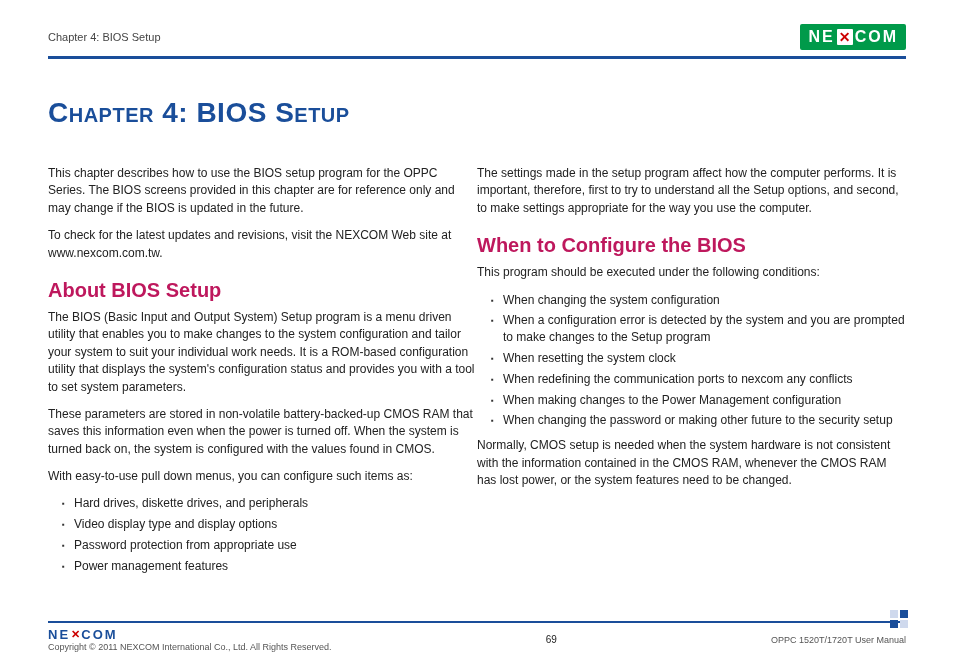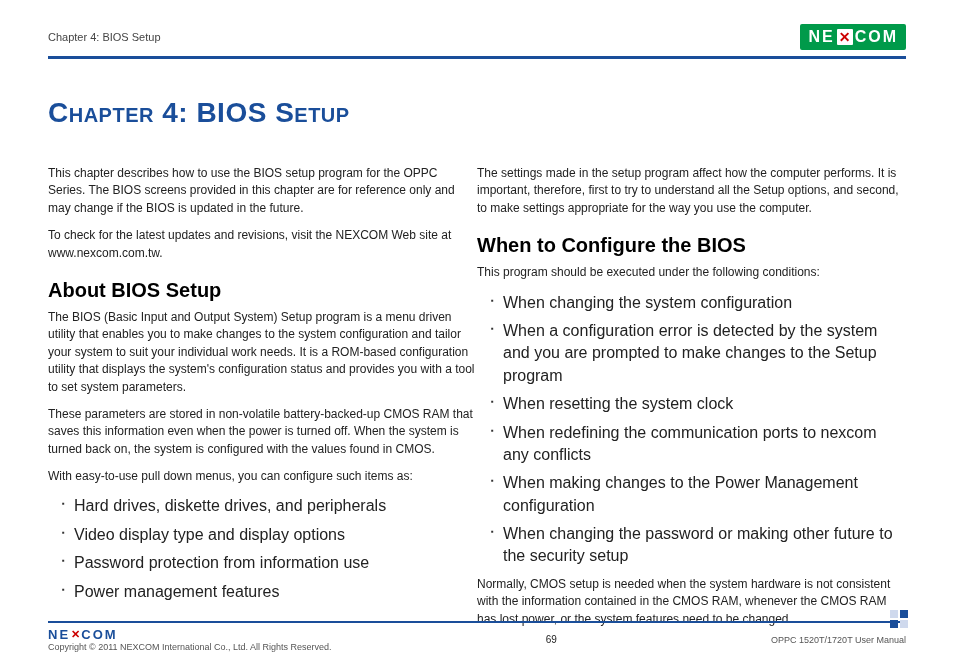--- a/index.html
+++ b/index.html
@@ -69,36 +69,35 @@
   }
   .col {
     flex: 1;
     font-size: 12px;
     line-height: 1.45;
     color: #222;
   }
   .col p { margin-bottom: 10px; }
   h2.section {
     font-size: 20px;
-    color: #000000;
+    color: #be185d;
     font-weight: bold;
     margin-top: 14px;
     margin-bottom: 4px;
   }
   ul.bullets {
     list-style: none;
     margin: 4px 0 8px 14px;
   }
   ul.bullets li {
     position: relative;
     padding-left: 12px;
     margin-bottom: 4px;
-    font-size: 16px;
+    font-size: 12px;
     line-height: 1.4;
-    margin-top: 6px;
   }
   ul.bullets li::before {
     content: "▪";
     position: absolute;
     left: 0;
     font-size: 8px;
     top: 3px;
     color: #333;
   }
   .footer {
@@ -176,21 +175,21 @@
     <div class="col">
       <p>This chapter describes how to use the BIOS setup program for the OPPC Series. The BIOS screens provided in this chapter are for reference only and may change if the BIOS is updated in the future.</p>
       <p>To check for the latest updates and revisions, visit the NEXCOM Web site at www.nexcom.com.tw.</p>
       <h2 class="section">About BIOS Setup</h2>
       <p>The BIOS (Basic Input and Output System) Setup program is a menu driven utility that enables you to make changes to the system configuration and tailor your system to suit your individual work needs. It is a ROM-based configuration utility that displays the system's configuration status and provides you with a tool to set system parameters.</p>
       <p>These parameters are stored in non-volatile battery-backed-up CMOS RAM that saves this information even when the power is turned off. When the system is turned back on, the system is configured with the values found in CMOS.</p>
       <p>With easy-to-use pull down menus, you can configure such items as:</p>
       <ul class="bullets">
         <li>Hard drives, diskette drives, and peripherals</li>
         <li>Video display type and display options</li>
-        <li>Password protection from information use</li>
+        <li>Password protection from appropriate use</li>
         <li>Power management features</li>
       </ul>
     </div>
 
     <div class="col">
       <p>The settings made in the setup program affect how the computer performs. It is important, therefore, first to try to understand all the Setup options, and second, to make settings appropriate for the way you use the computer.</p>
       <h2 class="section">When to Configure the BIOS</h2>
       <p>This program should be executed under the following conditions:</p>
       <ul class="bullets">
         <li>When changing the system configuration</li>

